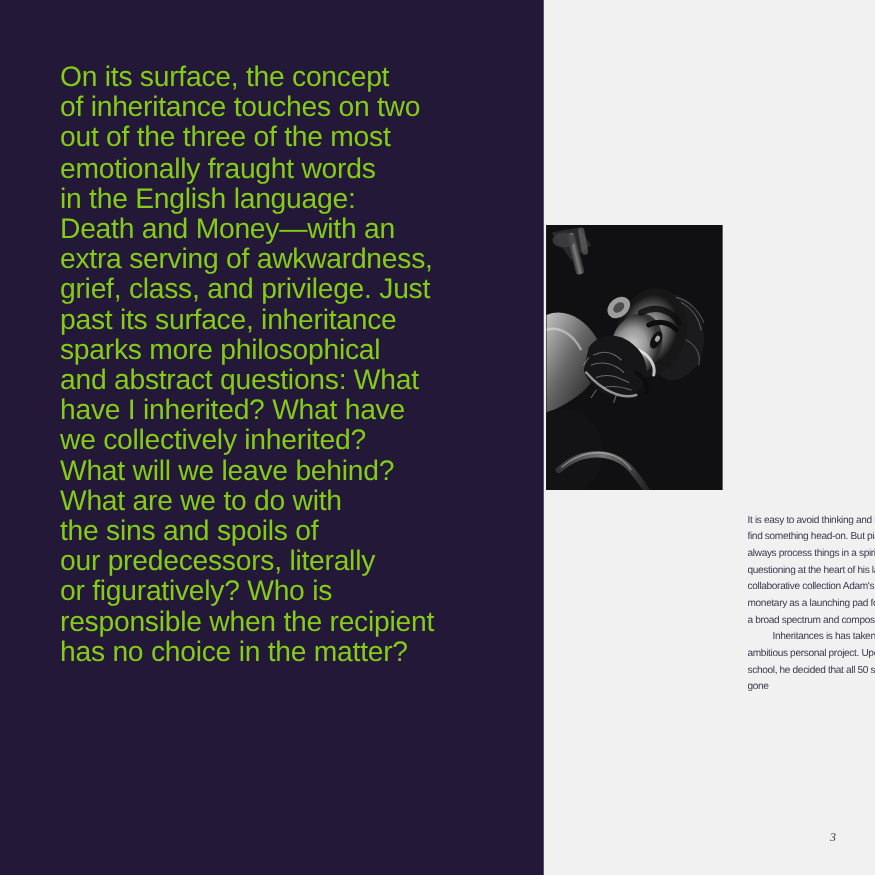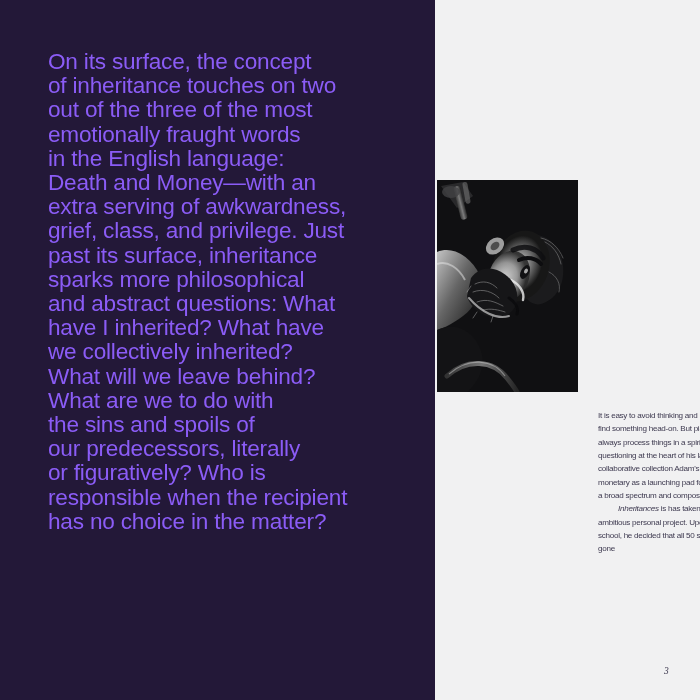--- a/index.html
+++ b/index.html
@@ -30,21 +30,21 @@
     width: 435px;
     height: 700px;
     background: #231838;
   }
 
   .pull-quote {
     position: absolute;
     left: 48px;
     top: 50px;
     width: 360px;
-    color: #8b5cf6;
+    color: #84cc16;
     font-family: "Liberation Sans", sans-serif;
     font-size: 22.6px;
     line-height: 24.2px;
     letter-spacing: -0.2px;
     font-weight: 400;
     white-space: pre-line;
   }
 
   
   .photo-frame {
@@ -78,21 +78,20 @@
     color: #3e3a50;
     letter-spacing: -0.28px;
     width: 148px;          
     margin: 0;
     text-align: left;
   }
   .body-copy + .body-copy {
     text-indent: 20px;
   }
   .body-copy .ital {
-    font-style: italic;
   }
 
   .folio {
     position: absolute;
     left: 664px;
     top: 666px;
     font-family: "Liberation Serif", serif;
     font-style: italic;
     font-size: 9.5px;
     color: #3e3a50;

